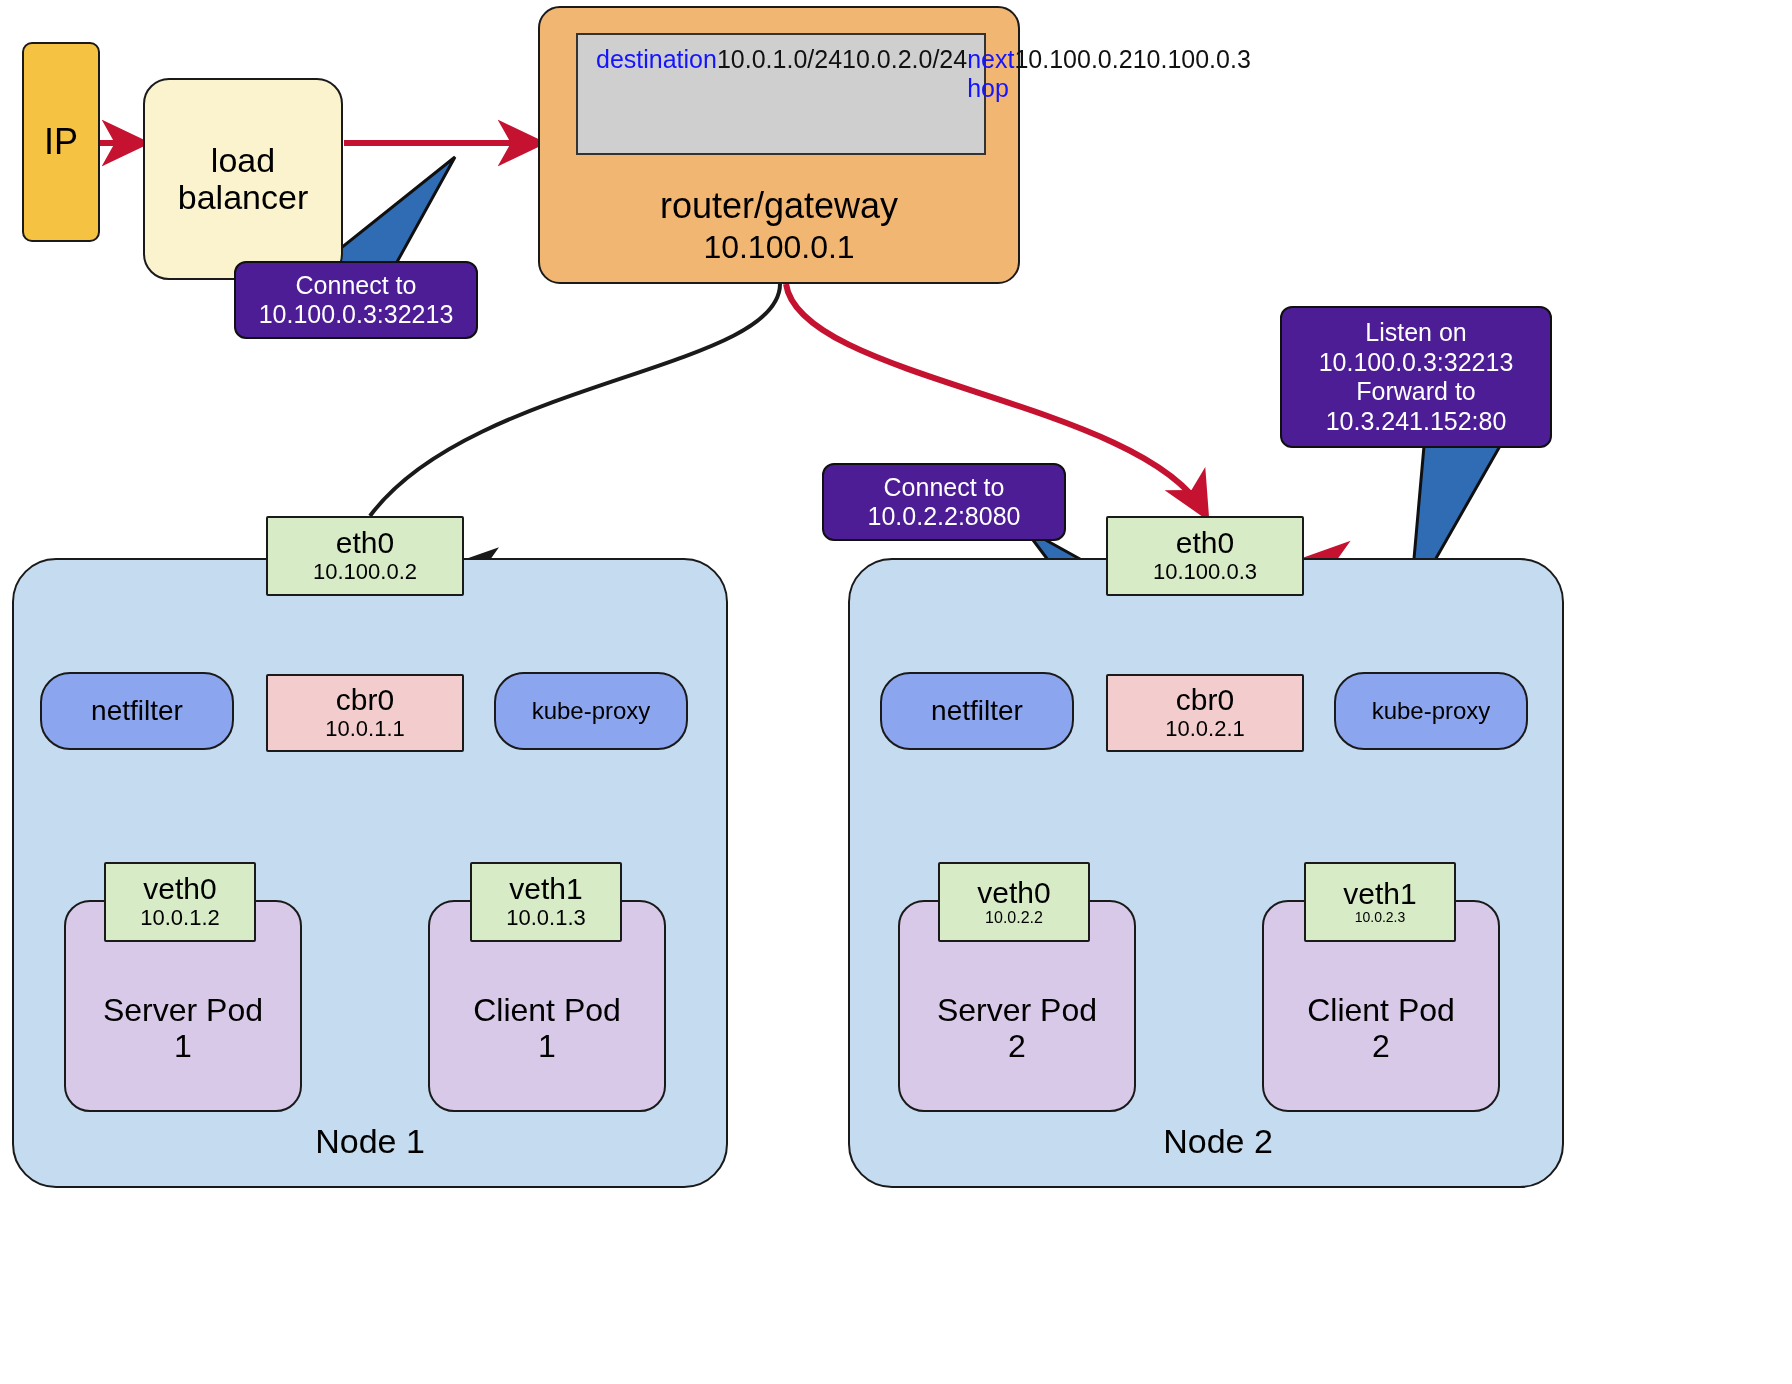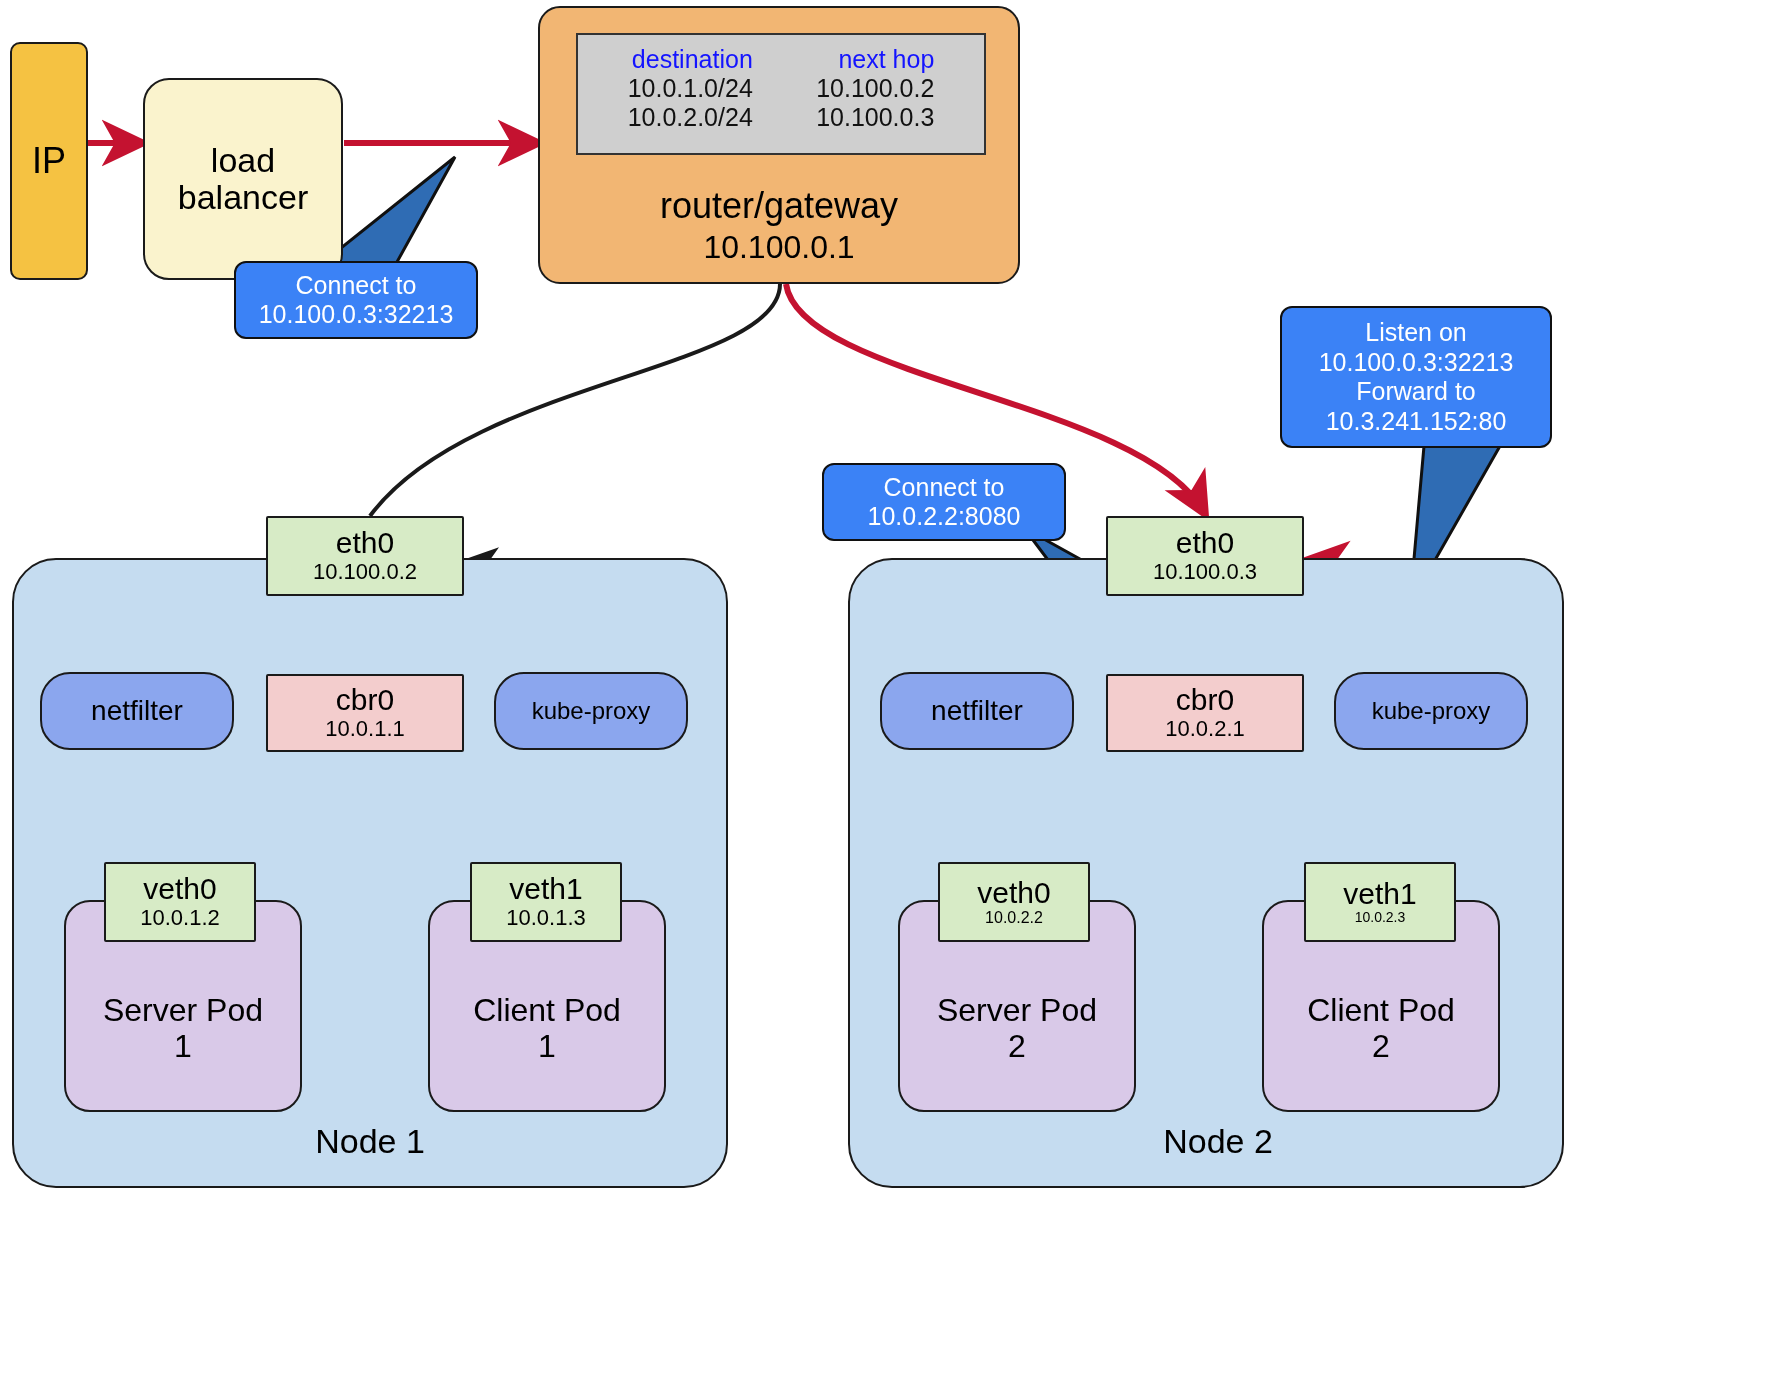--- a/index.html
+++ b/index.html
@@ -10,32 +10,32 @@
         align-items:center;justify-content:center;text-align:center;color:#000;
         border:2px solid #1a1a1a;}
   .nm{line-height:1.08;}
   .ip{line-height:1.12;}
   
   .ip-box{background:#f5c242;border-radius:10px;}
   .lb-box{background:#faf3cd;border-radius:26px;}
   .router-box{background:#f2b673;border-radius:22px;align-items:center;justify-content:flex-end;}
   .routetable{position:absolute;background:#cfcfcf;border:2px solid #333;display:flex;
               justify-content:space-around;align-items:flex-start;padding:10px 18px;box-sizing:border-box;}
-  .rt-col{display:flex;flex-direction:column;align-items:flex-end;}
+  .rt-col{display:flex;flex-direction:row;align-items:flex-start;}
   .rt-head{color:#1414ff;}
   .rt-cell{color:#111;}
   .nodebox{background:#c5dcf0;border-radius:44px;align-items:center;justify-content:flex-end;}
   .nodelabel{margin-bottom:26px;}
   .eth{background:#d7ebc6;border-radius:2px;}
   .cbr{background:#f3cdcd;border-radius:2px;}
   .veth{background:#d7ebc6;border-radius:2px;}
   .pill{background:#8ba6ee;border-radius:30px;}
   .pod{background:#d9c9e8;border-radius:26px;align-items:center;justify-content:flex-start;}
   .podtext{margin-top:90px;line-height:1.16;}
-  .callout{position:absolute;background:#3b82f6;border:2px solid #101010;border-radius:12px;
+  .callout{position:absolute;background:#4c1d95;border:2px solid #101010;border-radius:12px;
            color:#fff;display:flex;flex-direction:column;align-items:center;justify-content:center;
            text-align:center;box-sizing:border-box;line-height:1.18;}
 </style>
 </head>
 <body>
 
 <div id="stage">
 
   <svg class="layer" viewBox="0 0 1792 1384">
     <defs>
@@ -71,21 +71,21 @@
     <path d="M1204,595 L1204,676" stroke="#c41230" stroke-width="6" fill="none" marker-end="url(#arrRed)"></path>
     <path d="M1430,672 C1448,608 1368,566 1310,560" stroke="#c41230" stroke-width="6" fill="none" marker-end="url(#arrRed)"></path>
     <path d="M1202,752 C1202,800 1018,790 1012,862" stroke="#c41230" stroke-width="6" fill="none" marker-end="url(#arrRed)"></path>
     <path d="M1208,752 C1208,800 1380,790 1384,862" stroke="#1a1a1a" stroke-width="4" fill="none"></path>
 
     <path d="M455,157 L376,300 L316,268 Z" fill="#2f6cb4" stroke="#101010" stroke-width="3"></path>
     <path d="M1208,630 L1024,528 L1060,576 Z" fill="#2f6cb4" stroke="#101010" stroke-width="3"></path>
     <path d="M1410,604 L1500,446 L1424,446 Z" fill="#2f6cb4" stroke="#101010" stroke-width="3"></path>
   </svg>
 
-  <div class="node ip-box" style="left:10px;top:42px;width:78px;height:238px;">
+  <div class="node ip-box" style="left:22px;top:42px;width:78px;height:200px;">
     <span class="nm" style="font-size:36px;">IP</span>
   </div>
 
   <div class="node lb-box" style="left:143px;top:42px;width:200px;height:202px;margin-top:36px;">
     <span class="nm" style="font-size:34px;">load</span>
     <span class="nm" style="font-size:34px;">balancer</span>
   </div>
 
   <div class="node router-box" style="left:538px;top:6px;width:482px;height:278px;padding-bottom:16px;">
     <span class="nm" style="font-size:36px;">router/gateway</span>

